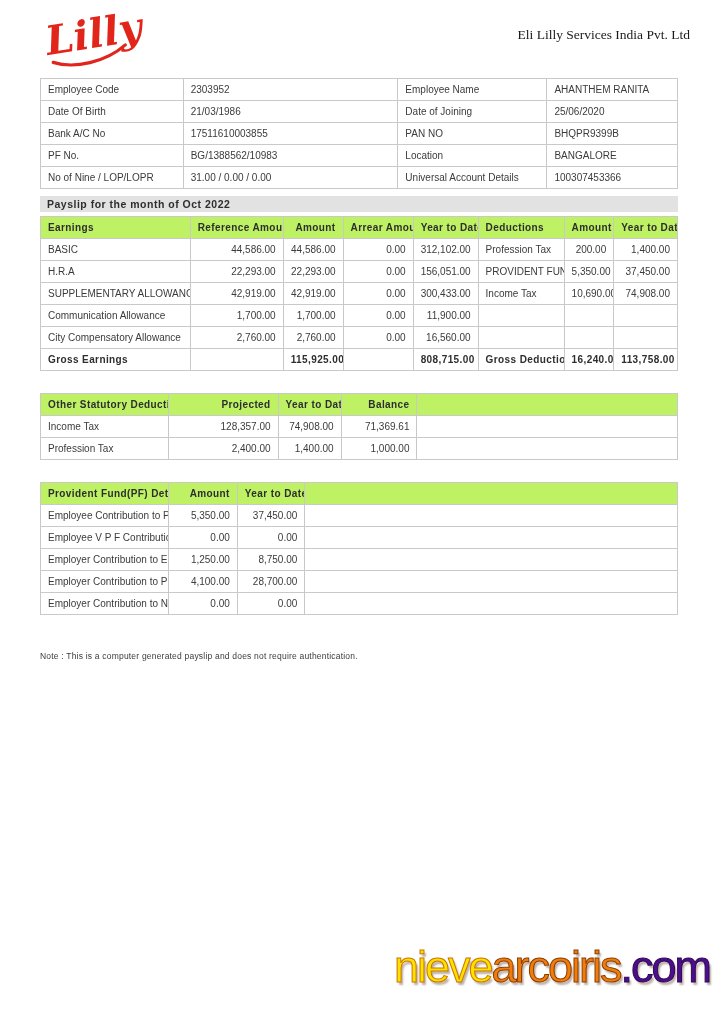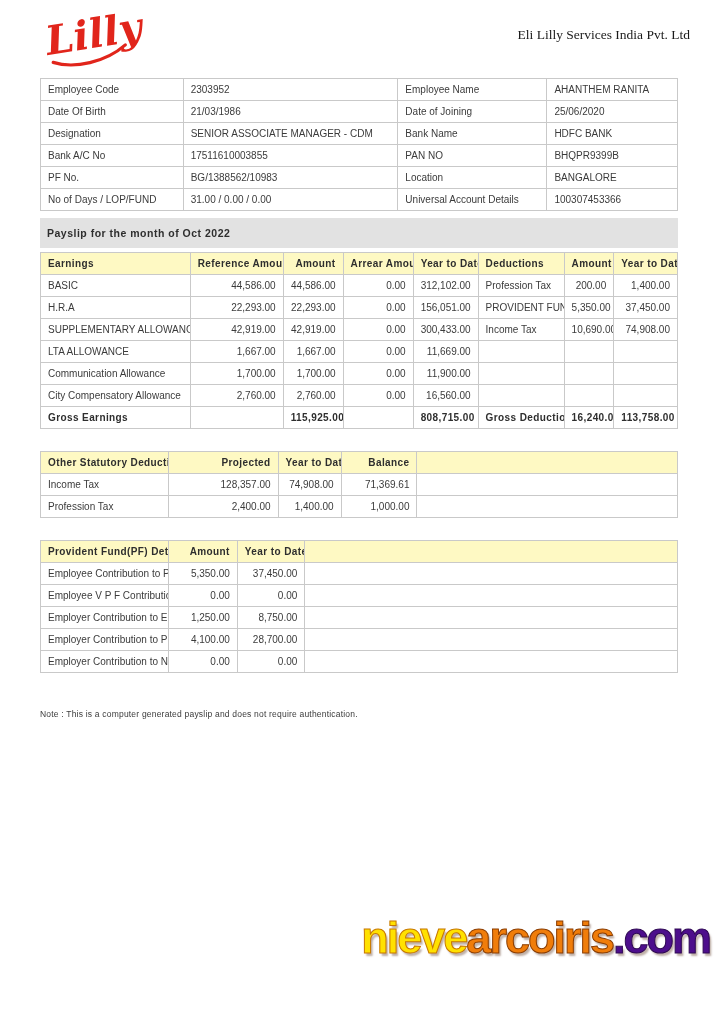--- a/index.html
+++ b/index.html
@@ -32,40 +32,40 @@
     overflow: hidden;
     text-align: left;
     font-weight: normal;
   }
   th, .b {
     font-weight: bold;
     letter-spacing: 0.4px;
     color: #2e2e2e;
   }
   .num { text-align: right; }
-  .hdr-bg { background: #fef9c3; }
+  .hdr-bg { background: #bef264; }
   .grey-cell { background: #ededed; }
 
   .title-bar {
     margin-top: 7px; margin-bottom: 4px;
     background: #e2e2e2;
     font-weight: bold; font-size: 10.5px; letter-spacing: 0.5px;
     color: #2e2e2e;
-    padding: 9px 7px;
+    padding: 2px 7px;
   }
   .net-table   { margin-top: 19px; }
   .stat-table  { margin-top: 22px; }
   .pf-table    { margin-top: 22px; }
   .note {
     margin-top: 36px;
     font-size: 8.5px; color: #3b3b3b; letter-spacing: 0.2px;
   }
   .watermark {
-    position: absolute; top: 912px; right: 8px;
-    font-weight: bold; font-size: 45px; letter-spacing: -2px;
+    position: absolute; top: 941px; right: 8px;
+    font-weight: normal; font-size: 45px; letter-spacing: -2px;
     white-space: nowrap;
     text-shadow: 2px 3px 2px rgba(70, 25, 0, 0.35);
   }
   .wm-1 { color: #ffe100; -webkit-text-stroke: 1px #c87800; }
   .wm-2 { color: #f07d0a; -webkit-text-stroke: 1px #8a3c00; }
   .wm-3 { color: #4d0e8c; -webkit-text-stroke: 1px #2d0752; }
 </style>
 </head>
 <body>
 
@@ -97,39 +97,33 @@
         <td>Employee Name</td>
         <td>AHANTHEM RANITA</td>
       </tr>
       <tr>
         <td>Date Of Birth</td>
         <td>21/03/1986</td>
         <td>Date of Joining</td>
         <td>25/06/2020</td>
       </tr>
       <tr>
-        <td>Designation</td>
-        <td>SENIOR ASSOCIATE MANAGER - CDM</td>
-        <td>Bank Name</td>
-        <td>HDFC BANK</td>
-      </tr>
-      <tr>
         <td>Bank A/C No</td>
         <td>17511610003855</td>
         <td>PAN NO</td>
         <td>BHQPR9399B</td>
       </tr>
       <tr>
         <td>PF No.</td>
         <td>BG/1388562/10983</td>
         <td>Location</td>
         <td>BANGALORE</td>
       </tr>
       <tr>
-        <td>No of Days / LOP/FUND</td>
+        <td>No of Nine / LOP/LOPR</td>
         <td>31.00 / 0.00 / 0.00</td>
         <td>Universal Account Details</td>
         <td>100307453366</td>
       </tr>
     </tbody>
   </table>
 
   <div class="title-bar">Payslip for the month of Oct 2022</div>
 
   <table>
@@ -178,30 +172,20 @@
         <td>SUPPLEMENTARY ALLOWANCE</td>
         <td class="num">42,919.00</td>
         <td class="num">42,919.00</td>
         <td class="num">0.00</td>
         <td class="num">300,433.00</td>
         <td>Income Tax</td>
         <td class="num">10,690.00</td>
         <td class="num">74,908.00</td>
       </tr>
       <tr>
-        <td>LTA ALLOWANCE</td>
-        <td class="num">1,667.00</td>
-        <td class="num">1,667.00</td>
-        <td class="num">0.00</td>
-        <td class="num">11,669.00</td>
-        <td></td>
-        <td></td>
-        <td></td>
-      </tr>
-      <tr>
         <td>Communication Allowance</td>
         <td class="num">1,700.00</td>
         <td class="num">1,700.00</td>
         <td class="num">0.00</td>
         <td class="num">11,900.00</td>
         <td></td>
         <td></td>
         <td></td>
       </tr>
       <tr>

